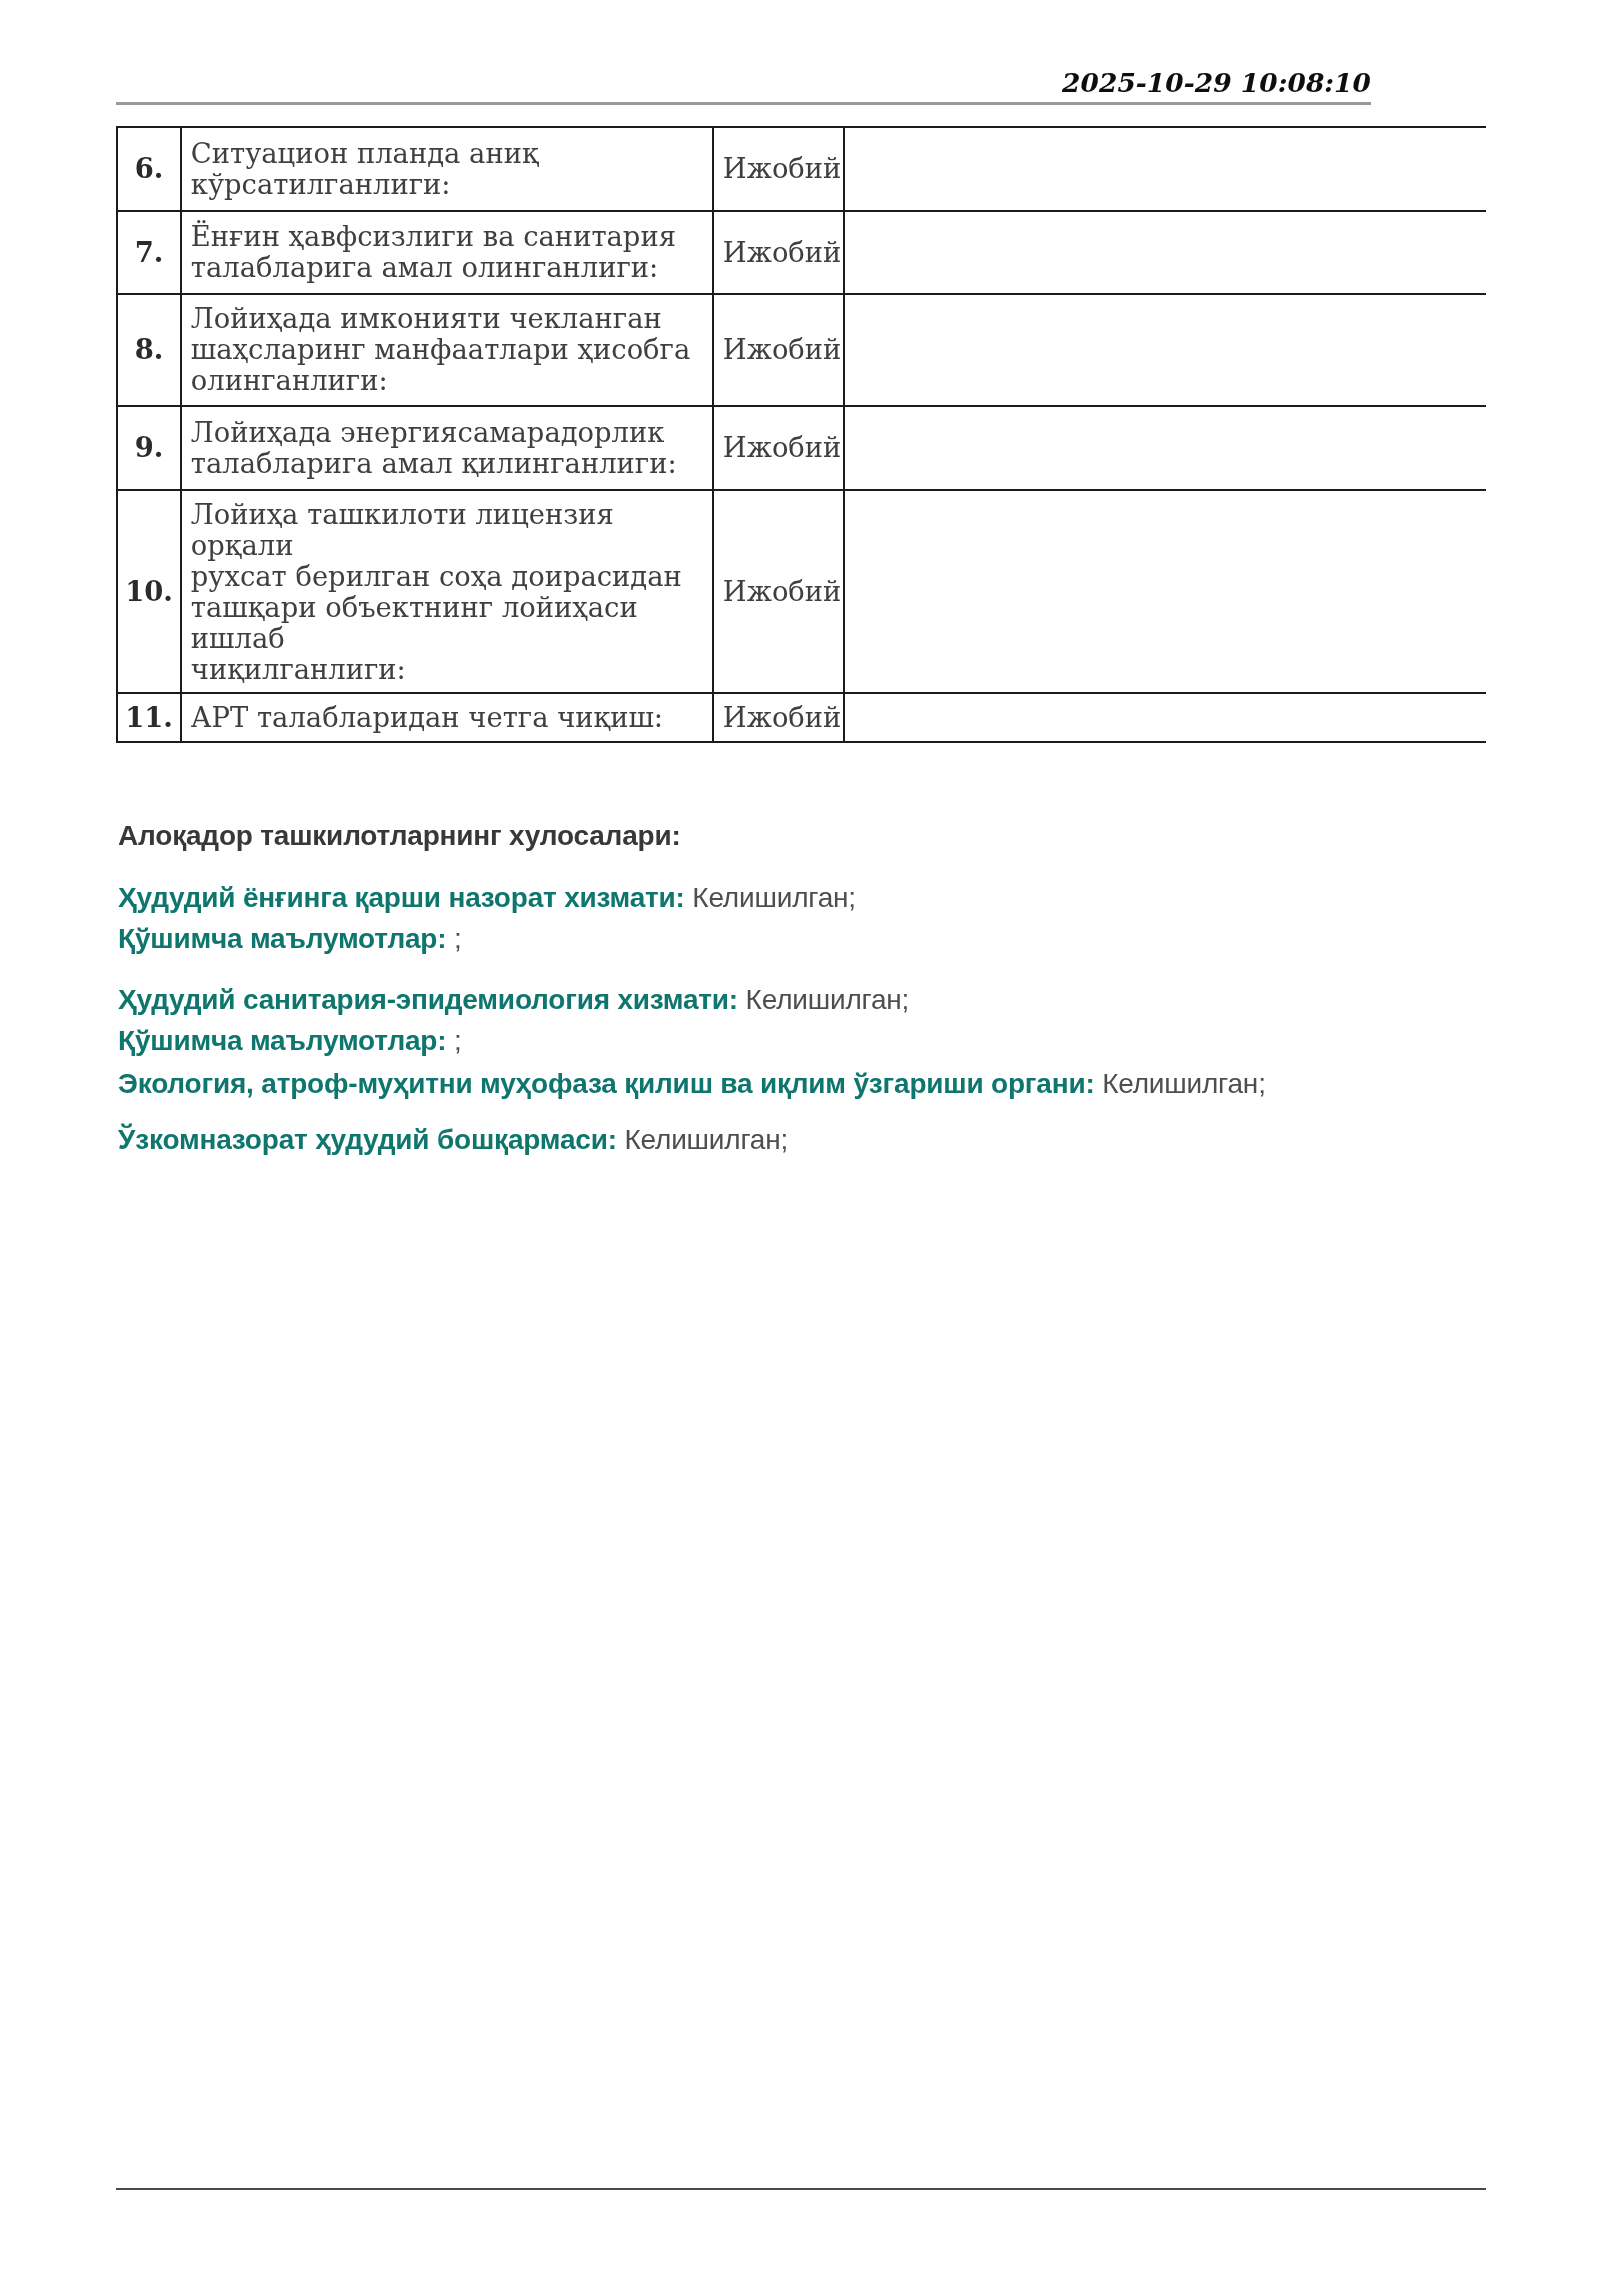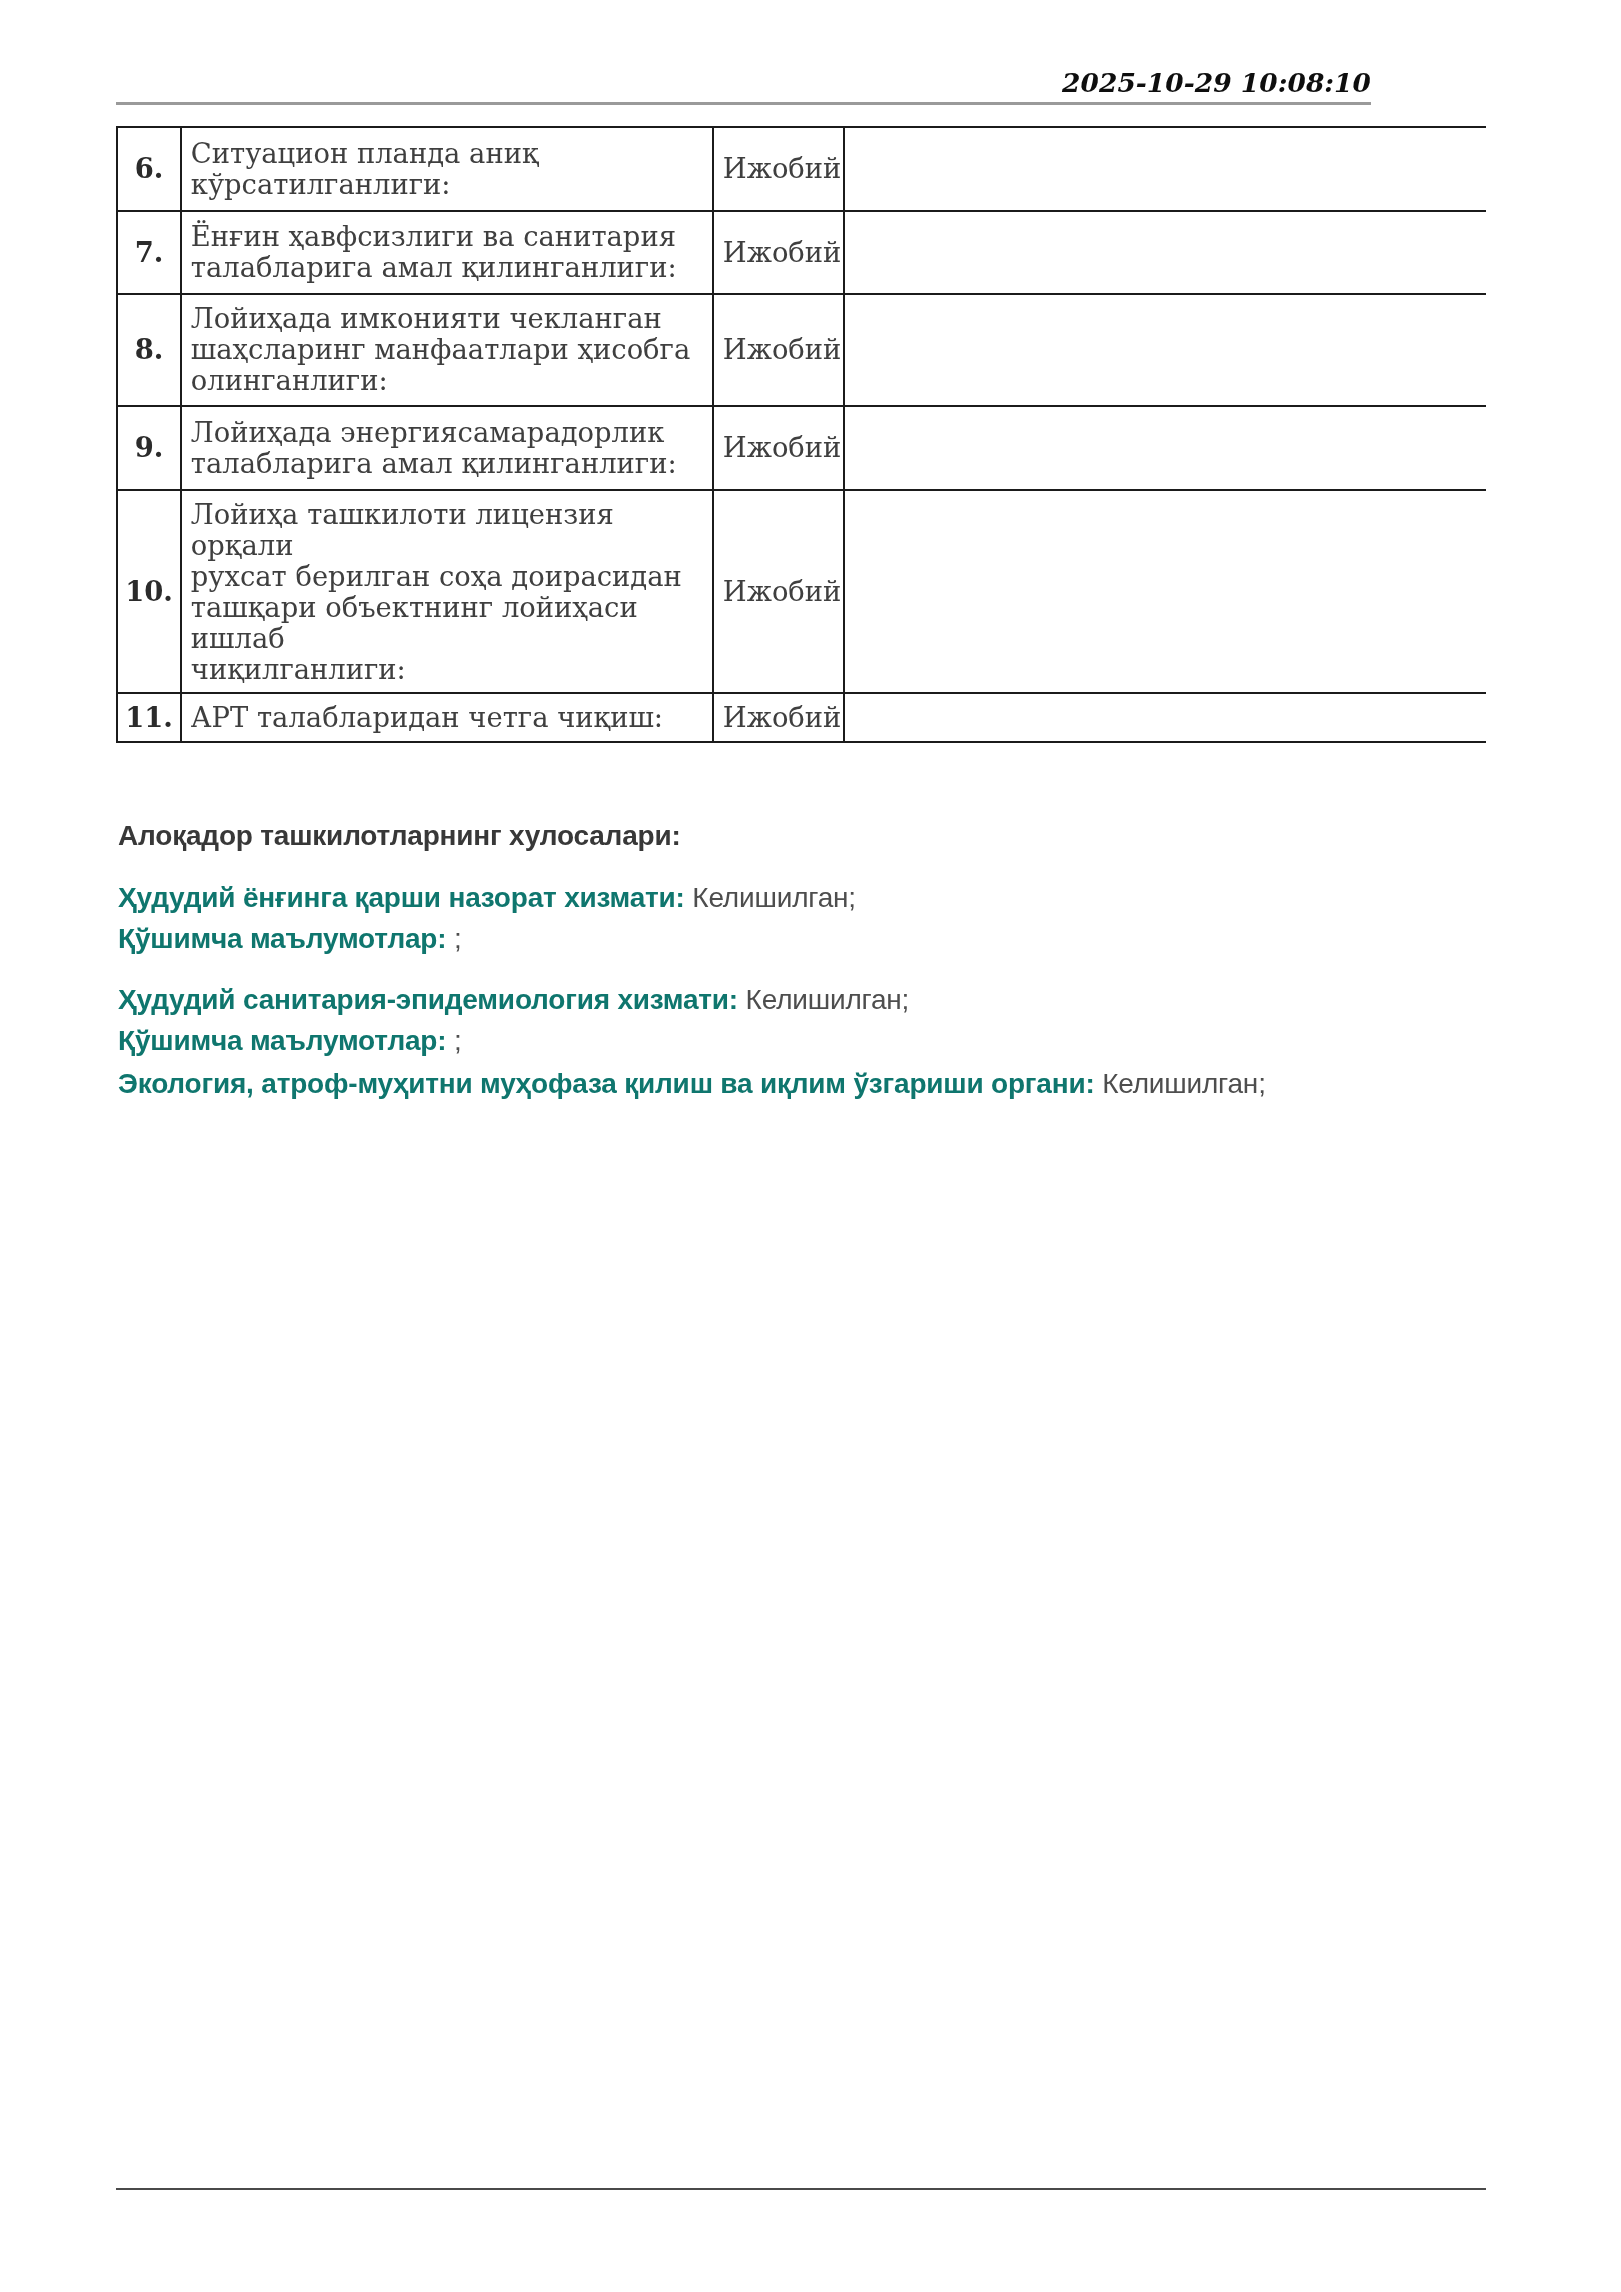--- a/index.html
+++ b/index.html
@@ -110,21 +110,21 @@
       <tr class="r6">
         <td class="col-num">6.</td>
         <td class="col-desc">Ситуацион планда аниқ
 кўрсатилганлиги:</td>
         <td class="col-status">Ижобий</td>
         <td class="col-empty"></td>
       </tr>
       <tr class="r7">
         <td class="col-num">7.</td>
         <td class="col-desc">Ёнғин ҳавфсизлиги ва санитария
-талабларига амал қилинганлиги:</td>
+талабларига амал олинганлиги:</td>
         <td class="col-status">Ижобий</td>
         <td class="col-empty"></td>
       </tr>
       <tr class="r8">
         <td class="col-num">8.</td>
         <td class="col-desc">Лойиҳада имконияти чекланган
 шаҳсларинг манфаатлари ҳисобга
 олинганлиги:</td>
         <td class="col-status">Ижобий</td>
         <td class="col-empty"></td>
@@ -169,20 +169,24 @@
       <span class="r">Келишилган;</span><br>
       <span class="b">Қўшимча маълумотлар:</span>
       <span class="r">;</span>
     </p>
 
     <p class="agency-3">
       <span class="b">Экология, атроф-муҳитни муҳофаза қилиш ва иқлим ўзгариши органи:</span>
       <span class="r">Келишилган;</span>
     </p>
 
+    <p class="agency-4">
+      <span class="b">Ўзкомназорат ҳудудий бошқармаси:</span>
+      <span class="r">Келишилган;</span>
+    </p>
 
   </div>
 
   <div class="doc-footer">
     <div class="footer-rule"></div>
     <div class="page-number">2</div>
   </div>
 
 </div>
 

